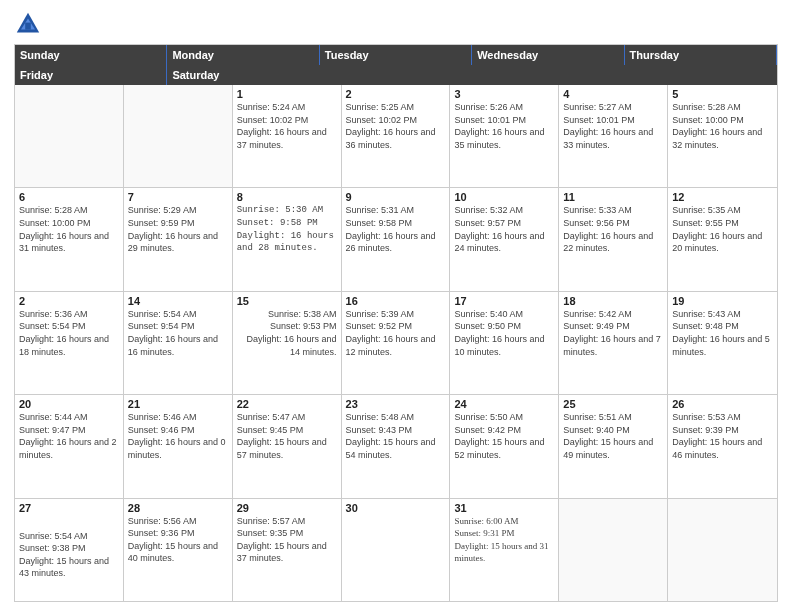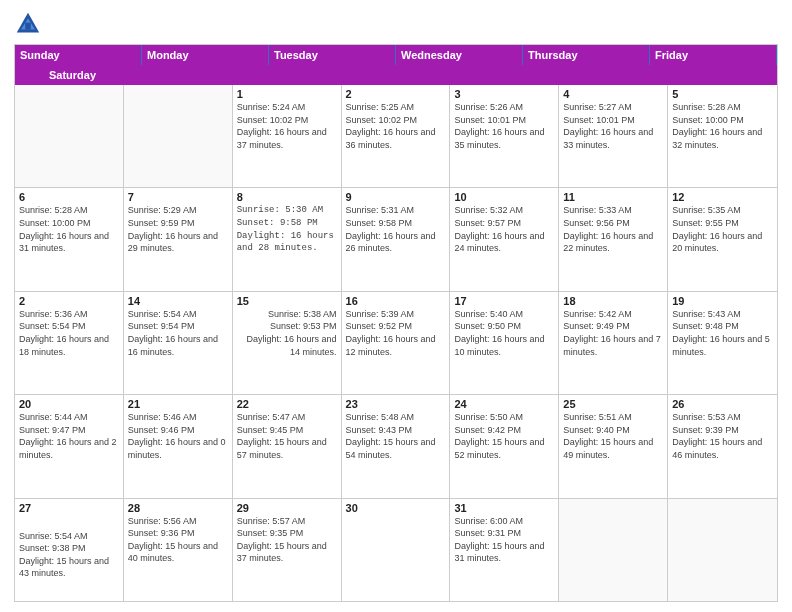--- a/index.html
+++ b/index.html
@@ -59,32 +59,32 @@
       font-size: 13px;
       color: #444;
     }
     .calendar {
       flex: 1;
       display: flex;
       flex-direction: column;
     }
     .cal-header-row {
       display: grid;
-      grid-template-columns: repeat(6, 1fr);
-      background: #a21caf;
+      grid-template-columns: repeat(5, 1fr);
+      background: #404040;
       color: #fff;
       font-size: 11px;
       font-weight: bold;
     }
     .cal-header-cell {
       padding: 4px 5px;
       text-align: left;
       border-right: 1px solid #3a6bc4;
     }
-    .cal-header-cell:last-child { border-right: none; margin-left: 29px; }
+    .cal-header-cell:last-child { border-right: none; }
     .cal-body {
       flex: 1;
       display: flex;
       flex-direction: column;
     }
     .cal-row {
       display: grid;
       grid-template-columns: repeat(7, 1fr);
       flex: 1;
       border-bottom: 1px solid #ccc;
@@ -332,21 +332,21 @@
             <div class="day-num">29</div>
             <div class="day-info" style="white-space: pre-line;">Sunrise: 5:57 AM
 Sunset: 9:35 PM
 Daylight: 15 hours and 37 minutes.</div>
           </div>
           <div class="cal-cell">
             <div class="day-num">30</div>
           </div>
           <div class="cal-cell">
             <div class="day-num">31</div>
-            <div class="day-info" style="white-space: pre-line;">Sunrise: 6:00 AM
+            <div class="day-info" style="white-space: pre-line; font-family: Liberation Serif, serif;">Sunrise: 6:00 AM
 Sunset: 9:31 PM
 Daylight: 15 hours and 31 minutes.</div>
           </div>
           <div class="cal-cell empty"></div>
           <div class="cal-cell empty"></div>
         </div>
       </div>
   </div>
 </div>
 

